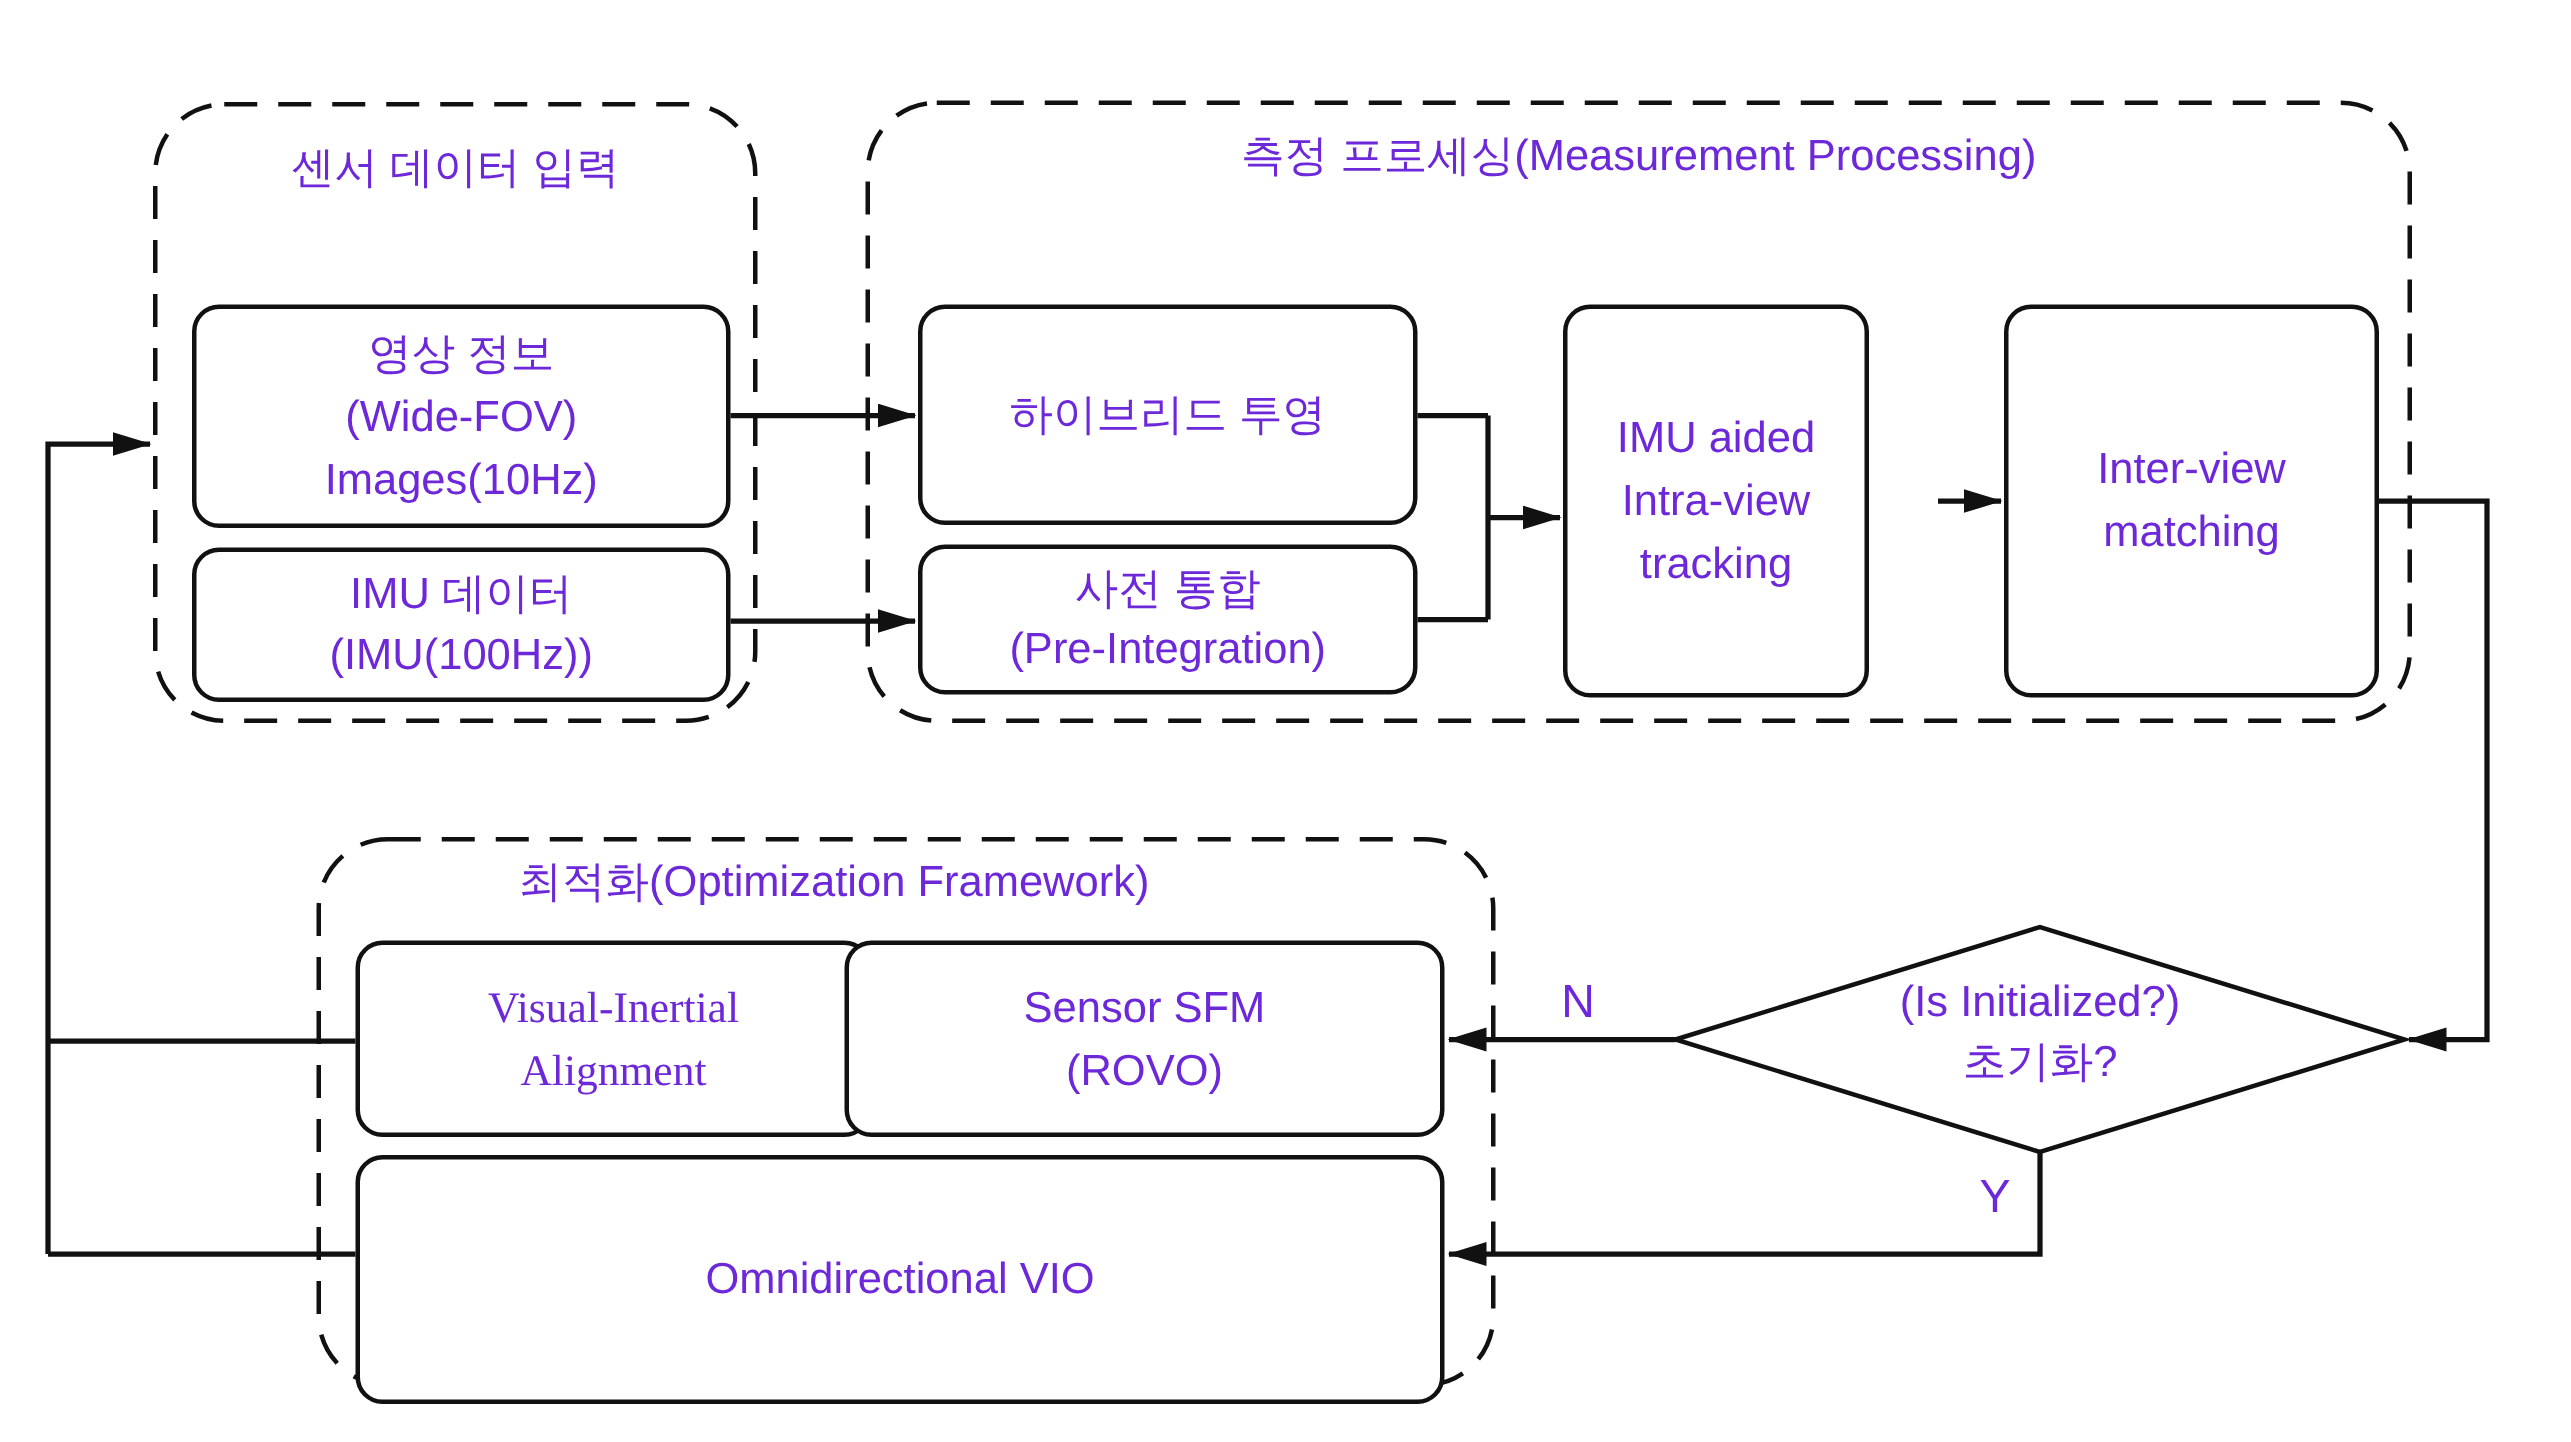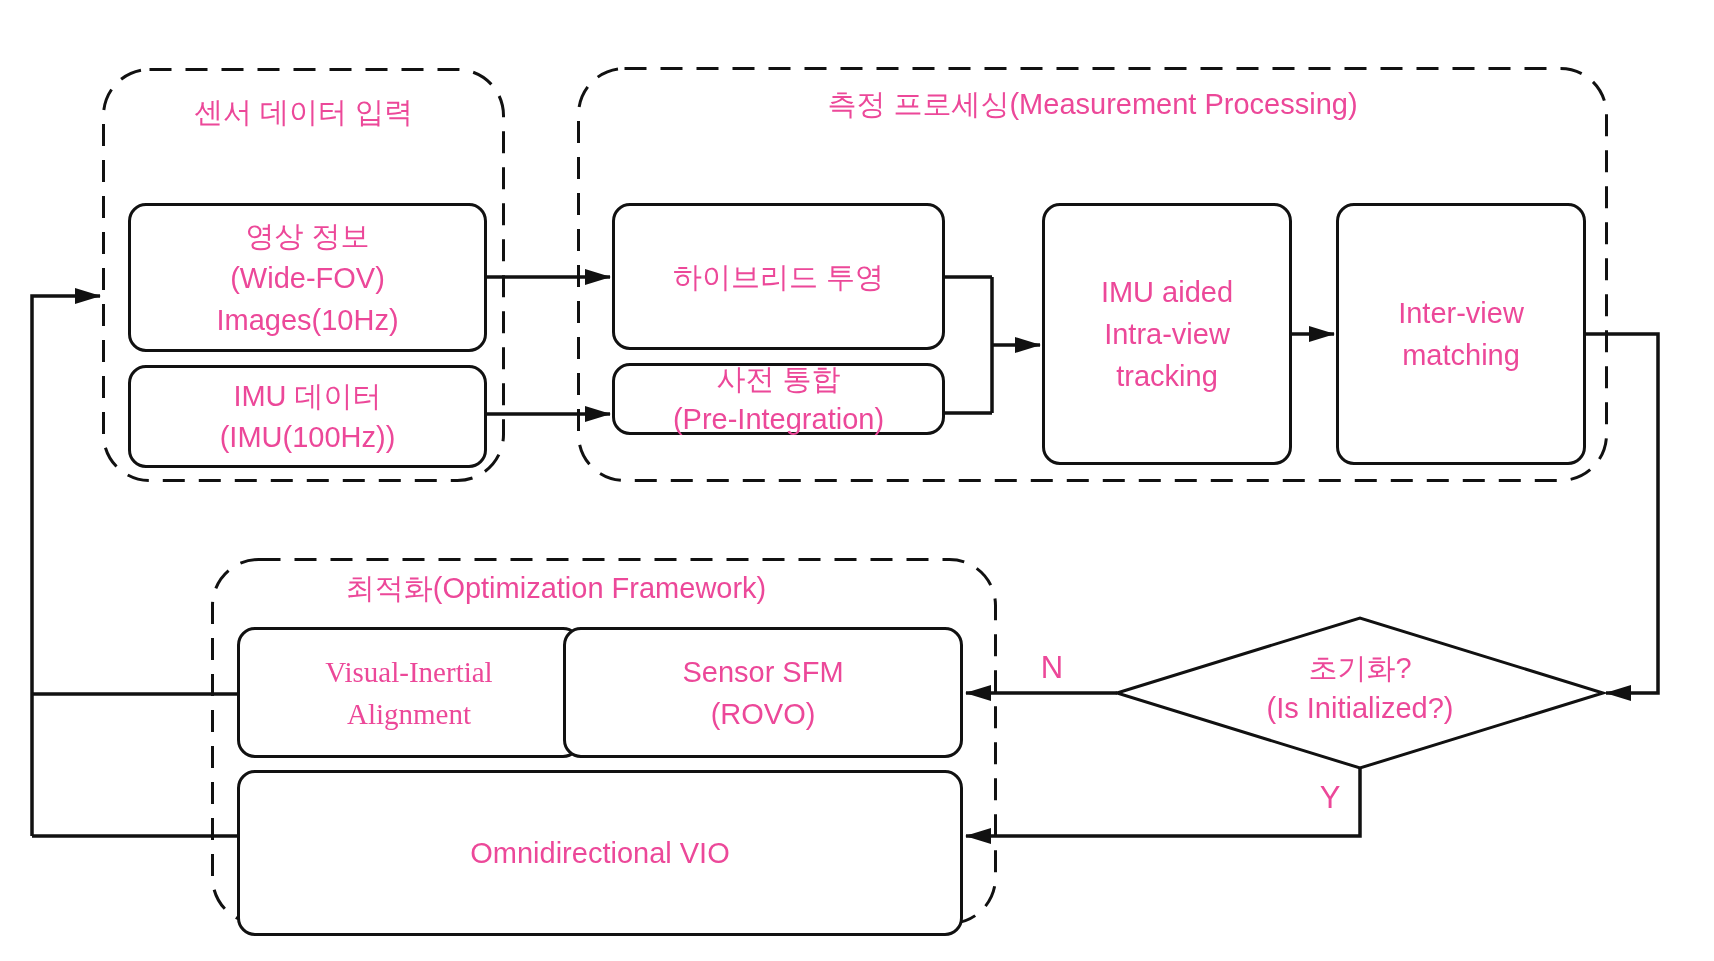--- a/index.html
+++ b/index.html
@@ -6,21 +6,21 @@
     margin: 0;
     padding: 0;
     background: #ffffff;
   }
   #canvas {
     position: relative;
     width: 1714px;
     height: 961px;
     background: #ffffff;
     font-family: "Liberation Sans", "DejaVu Sans", sans-serif;
-    color: #ec4899;
+    color: #6d28d9;
     overflow: hidden;
   }
   #connector-layer {
     position: absolute;
     left: 0;
     top: 0;
     width: 1714px;
     height: 961px;
   }
   .node {
@@ -108,25 +108,25 @@
     <div class="bl">Images(10Hz)</div>
   </div>
   <div class="node" style="left:128px; top:365px; width:359px; height:103px; line-height:41px;">
     <div class="bl">IMU 데이터</div>
     <div class="bl">(IMU(100Hz))</div>
   </div>
 
   <div class="node" style="left:612px; top:203px; width:333px; height:147px; line-height:46px;">
     <div class="bl">하이브리드 투영</div>
   </div>
-  <div class="node" style="left:612px; top:363px; width:333px; height:72px; line-height:40px;">
+  <div class="node" style="left:612px; top:363px; width:333px; height:100px; line-height:40px;">
     <div class="bl">사전 통합</div>
     <div class="bl">(Pre-Integration)</div>
   </div>
-  <div class="node" style="left:1042px; top:203px; width:250px; height:262px;">
+  <div class="node" style="left:1042px; top:203px; width:204px; height:262px;">
     <div class="bl">IMU aided</div>
     <div class="bl">Intra-view</div>
     <div class="bl">tracking</div>
   </div>
   <div class="node" style="left:1336px; top:203px; width:250px; height:262px;">
     <div class="bl">Inter-view</div>
     <div class="bl">matching</div>
   </div>
 
   <div class="node" style="left:237px; top:627px; width:344px; height:131px;font-family:Liberation Serif, serif;">
@@ -135,20 +135,20 @@
   </div>
   <div class="node" style="left:563px; top:627px; width:400px; height:131px;">
     <div class="bl">Sensor SFM</div>
     <div class="bl">(ROVO)</div>
   </div>
   <div class="node" style="left:237px; top:770px; width:726px; height:166px;">
     <div class="bl">Omnidirectional VIO</div>
   </div>
 
   <div class="decision-text" style="left:1160px; top:648px; width:400px;">
+    <div class="bl">(Is Initialized?)</div>
     <div class="bl">초기화?</div>
-    <div class="bl">(Is Initialized?)</div>
   </div>
 
   <div class="edge-label" style="left:1022px; top:648px; width:60px;">N</div>
   <div class="edge-label" style="left:1300px; top:778px; width:60px;">Y</div>
 
 </div>
 
 </body></html>

